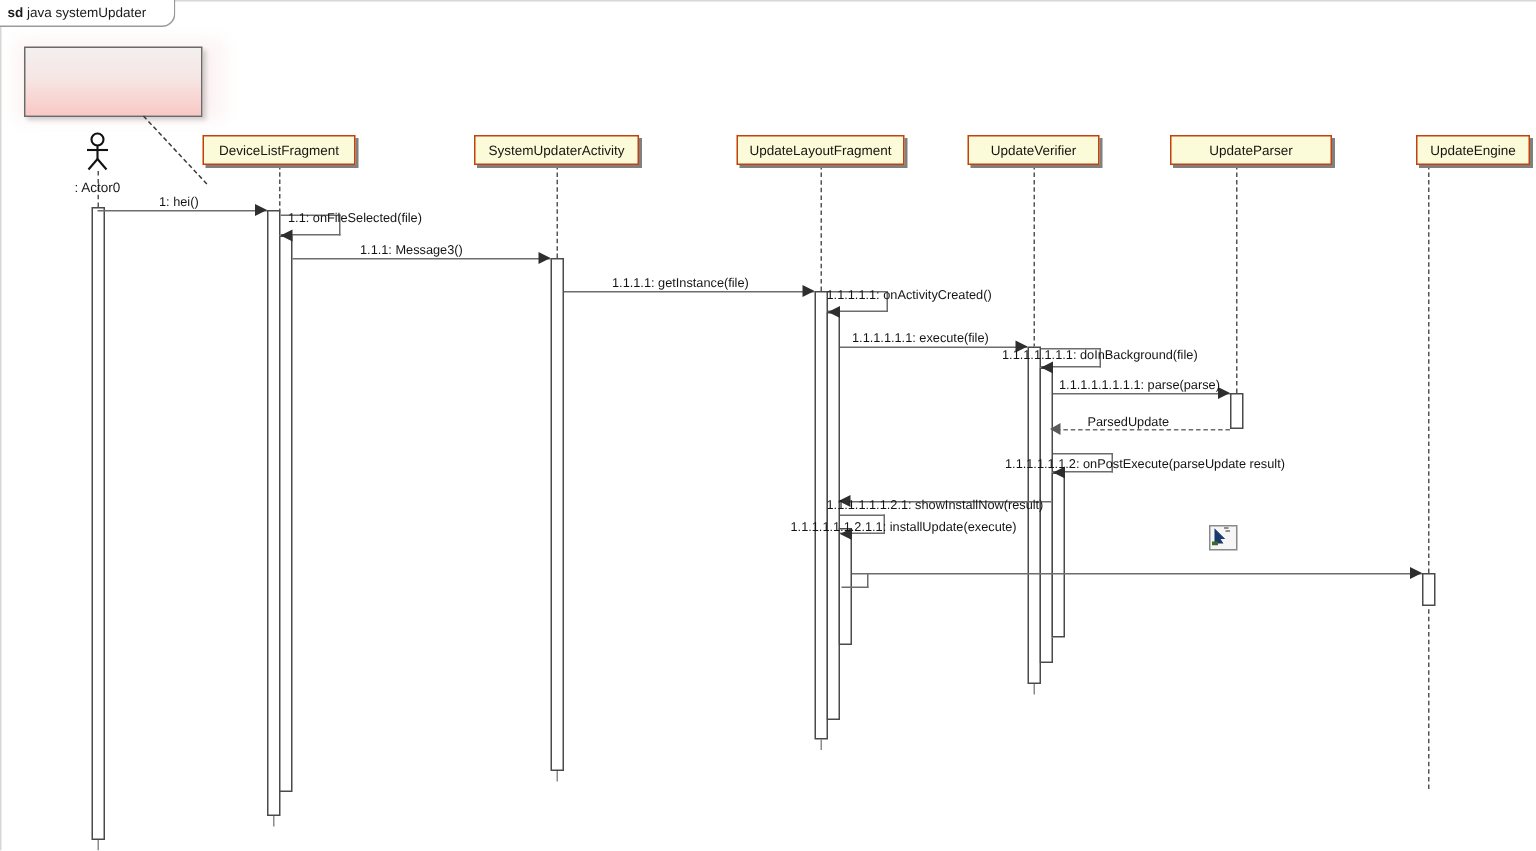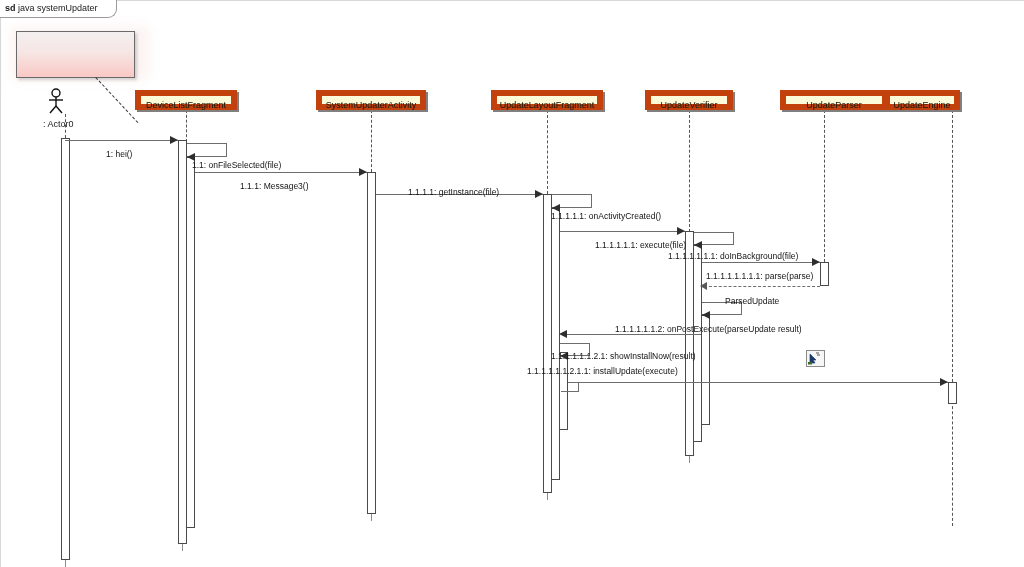--- a/index.html
+++ b/index.html
@@ -81,34 +81,35 @@
     padding: 12px 8px;
     line-height: 11px;
   }
 
   
   .head {
     position: absolute;
     box-sizing: border-box;
     height: 20px;
     background: #fbfbd9;
-    border: 6px solid #c2410c;
+    border: 1px solid #c2410c;
     box-shadow: 2px 2px 0 #808080;
     font-size: 9px;
     color: #16160f;
     text-align: center;
     line-height: 19px;
     white-space: nowrap;
     z-index: 25;
   }
 
   
   .actor-wrap {
     position: absolute;
     z-index: 25;
+    text-align: center;
   }
   .actor-label {
     font-size: 9px;
     color: #1a1a1a;
     white-space: nowrap;
     margin-top: 1px;
   }
 
   
   .lifeline {
@@ -144,21 +145,20 @@
   .msg-line.ret {
     border-top: 1px dashed #6d6d6d;
   }
   .msg-label {
     position: absolute;
     font-size: 8.5px;
     color: #141414;
     white-space: nowrap;
     z-index: 20;
     line-height: 10px;
-    margin-top: 20px;
   }
   .arrow-r {
     position: absolute;
     width: 0; height: 0;
     border-top: 4px solid transparent;
     border-bottom: 4px solid transparent;
     border-left: 8px solid #2e2e2e;
     z-index: 16;
   }
   .arrow-l {
@@ -250,21 +250,21 @@
   </div>
 
   <div class="head" style="left:645px; top:90px; width:88px;">
     <span>UpdateVerifier</span>
   </div>
 
   <div class="head" style="left:780px; top:90px; width:108px;">
     <span>UpdateParser</span>
   </div>
 
-  <div class="head" style="left:884px; top:90px; width:76px;">
+  <div class="head" style="left:944px; top:90px; width:76px;">
     <span>UpdateEngine</span>
   </div>
 
   <div class="lifeline" style="left:65px;  top:114px; height:24px;"></div>
   <div class="lifeline" style="left:186px; top:110px; height:32px;"></div>
   <div class="lifeline" style="left:371px; top:110px; height:62px;"></div>
   <div class="lifeline" style="left:547px; top:110px; height:84px;"></div>
   <div class="lifeline" style="left:689px; top:110px; height:122px;"></div>
   <div class="lifeline" style="left:824px; top:110px; height:152px;"></div>
   <div class="lifeline" style="left:952px; top:110px; height:272px;"></div>
@@ -302,45 +302,45 @@
   <div class="self-msg" style="left:187px; top:143px; width:40px; height:14px;"></div>
   <div class="arrow-l" style="left:187px; top:153px;"></div>
   <div class="msg-label" style="left:192px; top:140px;">1.1: onFileSelected(file)</div>
 
   <div class="msg-line" style="left:195px; top:172px; width:172px;"></div>
   <div class="arrow-r" style="left:359px; top:168px;"></div>
   <div class="msg-label" style="left:240px; top:161px;">1.1.1: Message3()</div>
 
   <div class="msg-line" style="left:376px; top:194px; width:167px;"></div>
   <div class="arrow-r" style="left:535px; top:190px;"></div>
-  <div class="msg-label" style="left:408px; top:167px;">1.1.1.1: getInstance(file)</div>
+  <div class="msg-label" style="left:408px; top:183px;">1.1.1.1: getInstance(file)</div>
 
   <div class="self-msg" style="left:552px; top:194px; width:40px; height:14px;"></div>
   <div class="arrow-l" style="left:552px; top:204px;"></div>
   <div class="msg-label" style="left:551px; top:191px;">1.1.1.1.1: onActivityCreated()</div>
 
   <div class="msg-line" style="left:560px; top:231px; width:125px;"></div>
   <div class="arrow-r" style="left:677px; top:227px;"></div>
-  <div class="msg-label" style="left:595px; top:220px;">1.1.1.1.1.1: execute(file)</div>
+  <div class="msg-label" style="left:568px; top:220px;">1.1.1.1.1.1: execute(file)</div>
 
   <div class="self-msg" style="left:694px; top:232px; width:40px; height:13px;"></div>
   <div class="arrow-l" style="left:694px; top:241px;"></div>
   <div class="msg-label" style="left:668px; top:231px;">1.1.1.1.1.1.1: doInBackground(file)</div>
 
   <div class="msg-line" style="left:702px; top:262px; width:118px;"></div>
   <div class="arrow-r" style="left:812px; top:258px;"></div>
   <div class="msg-label" style="left:706px; top:251px;">1.1.1.1.1.1.1.1: parse(parse)</div>
 
   <div class="msg-line ret" style="left:704px; top:286px; width:116px;"></div>
   <div class="arrow-l-open" style="left:700px; top:282px;"></div>
   <div class="msg-label" style="left:725px; top:276px;">ParsedUpdate</div>
 
   <div class="self-msg" style="left:702px; top:302px; width:40px; height:13px;"></div>
   <div class="arrow-l" style="left:702px; top:311px;"></div>
-  <div class="msg-label" style="left:615px; top:304px;text-align:right;">1.1.1.1.1.1.2: onPostExecute(parseUpdate result)</div>
+  <div class="msg-label" style="left:670px; top:304px;text-align:right;">1.1.1.1.1.1.2: onPostExecute(parseUpdate result)</div>
 
   <div class="msg-line" style="left:567px; top:334px; width:134px;"></div>
   <div class="arrow-l" style="left:559px; top:330px;"></div>
   <div class="msg-label" style="left:551px; top:331px;">1.1.1.1.1.1.2.1: showInstallNow(result)</div>
 
   <div class="self-msg" style="left:560px; top:343px; width:30px; height:13px;"></div>
   <div class="arrow-l" style="left:560px; top:352px;"></div>
   <div class="msg-label" style="left:527px; top:346px;">1.1.1.1.1.1.2.1.1: installUpdate(execute)</div>
 
   <div class="msg-line" style="left:568px; top:382px; width:380px;"></div>

